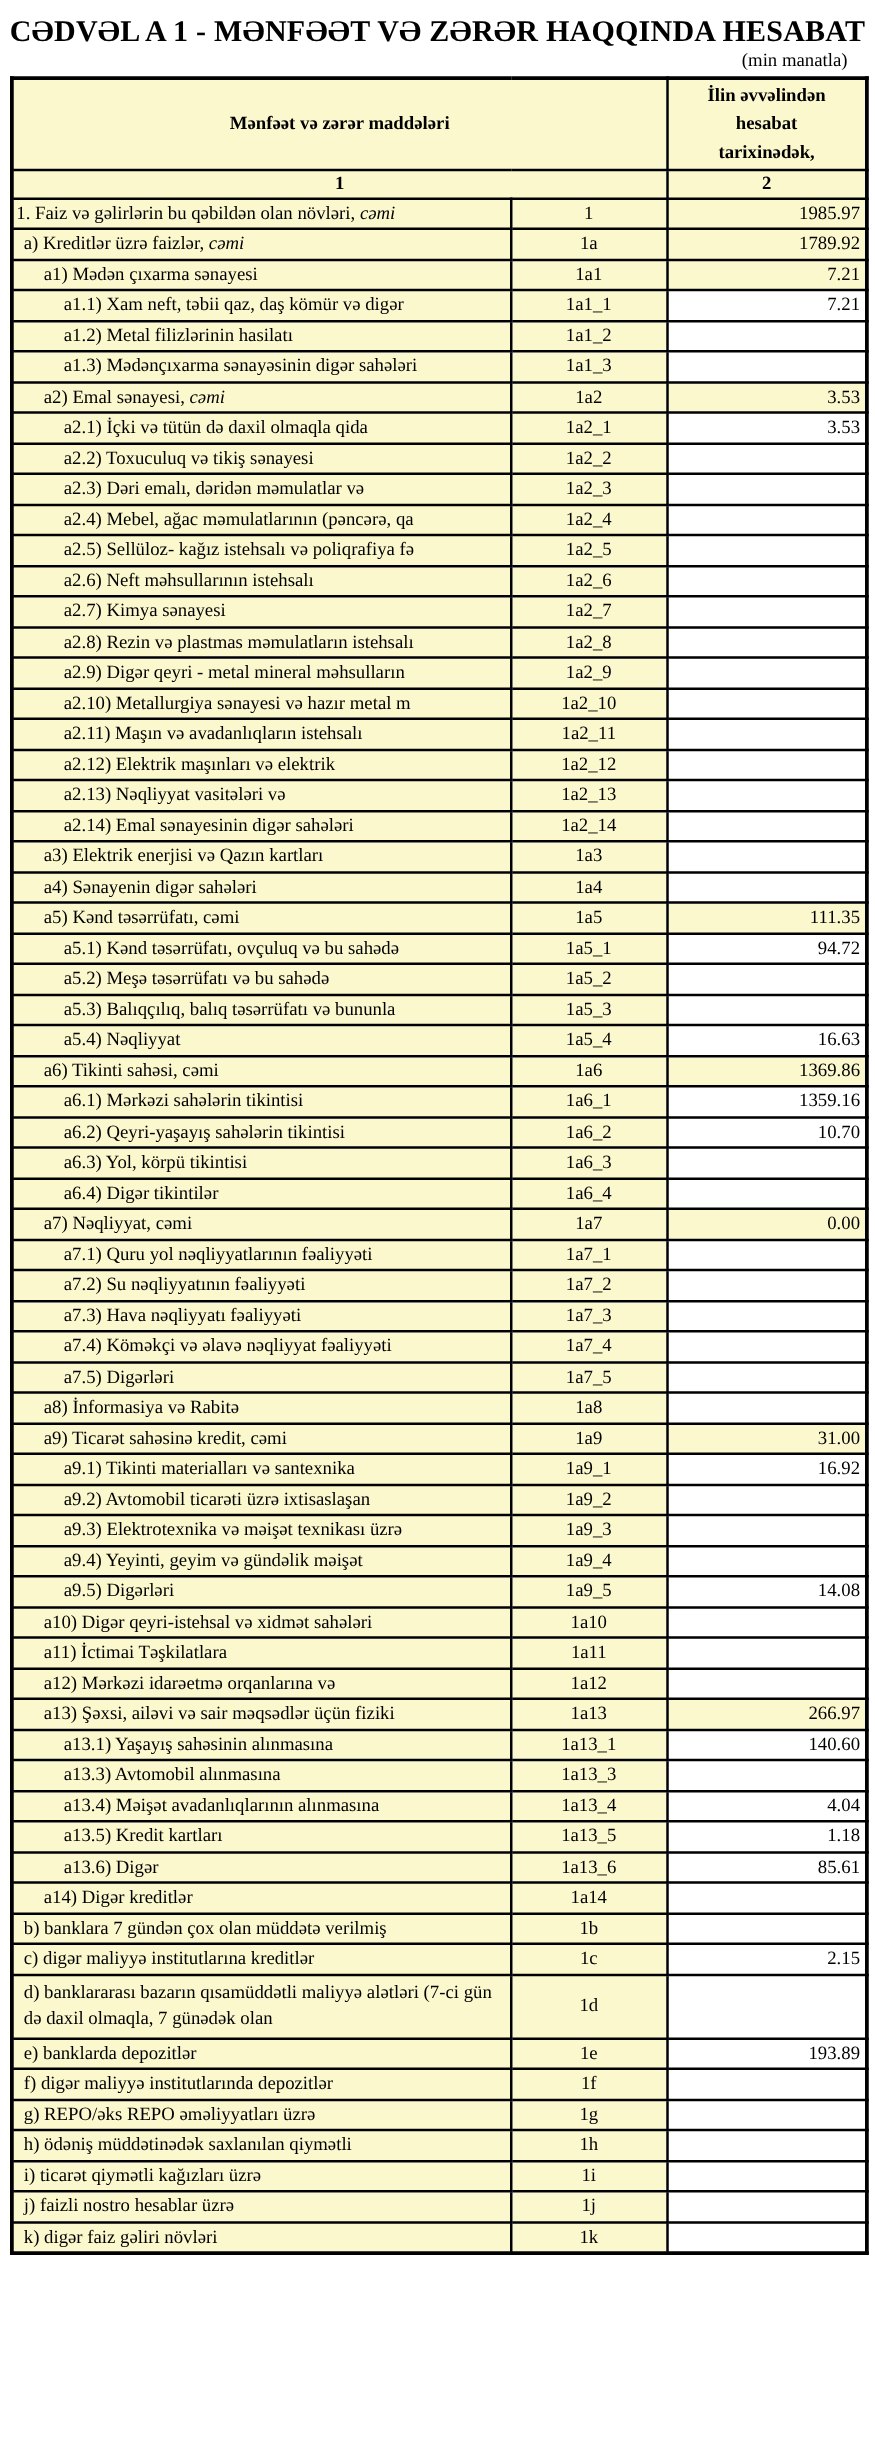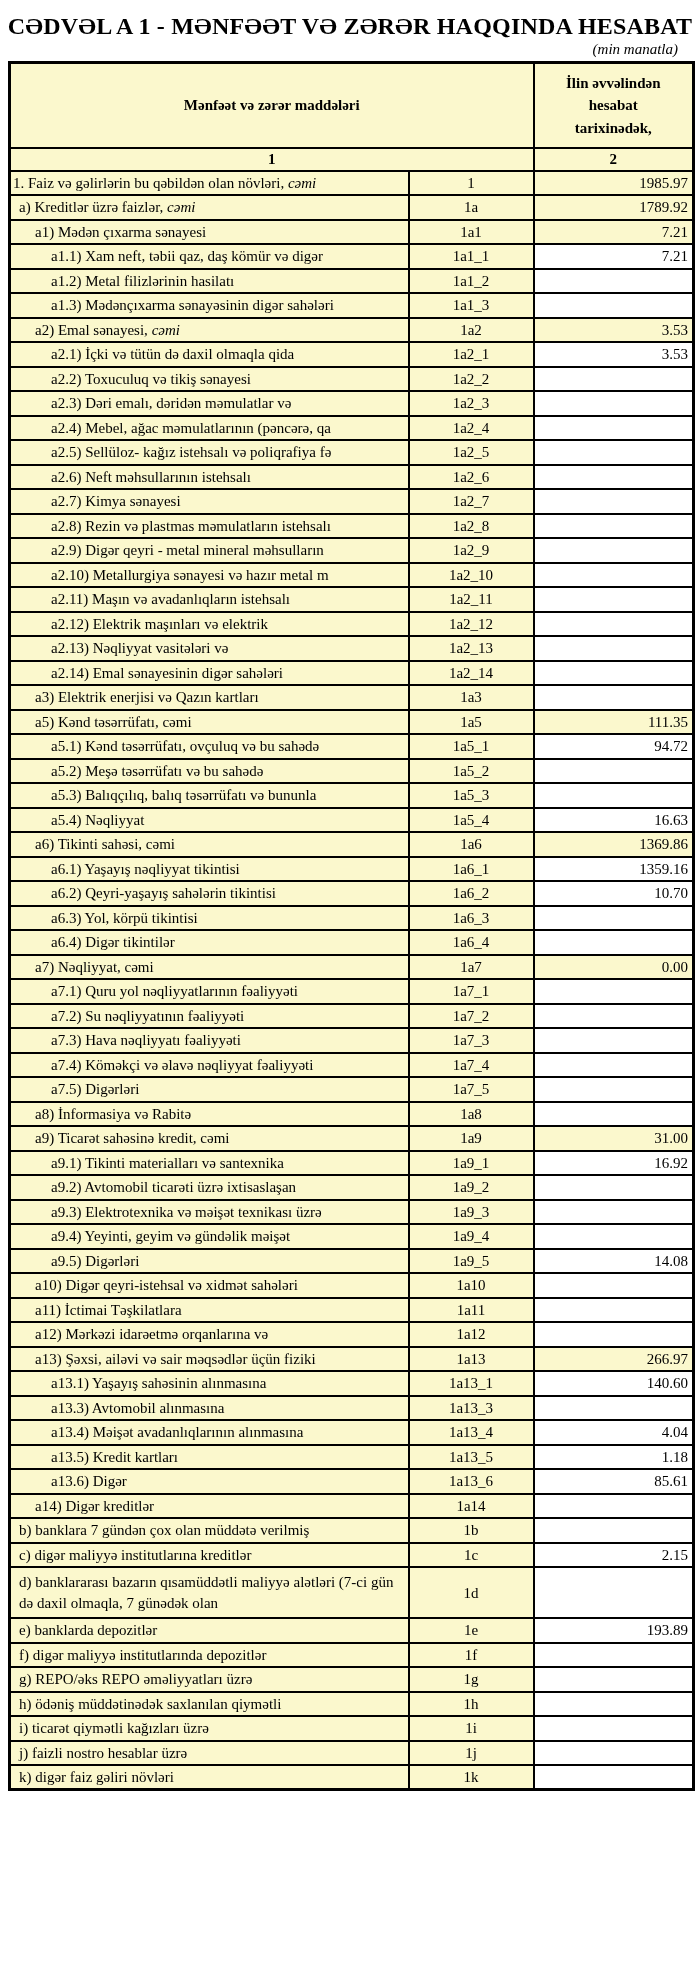--- a/index.html
+++ b/index.html
@@ -17,21 +17,20 @@
   .title{
     margin:13px 0 1px 0;
     text-align:center;
     font-size:24px;
     font-weight:bold;
     letter-spacing:.2px;
     white-space:nowrap;
   }
   .unit-note{
     text-align:right;
-    font-style:italic;
     font-size:15px;
     margin:1px 22px 3px 0;
   }
   table.report{
     border-collapse:collapse;
     table-layout:fixed;
     width:684px;
     margin-left:8px;
     border:3px solid var(--border);
   }
@@ -43,21 +42,21 @@
     padding:0;
     overflow:hidden;
     font-size:15px;
     vertical-align:middle;
   }
   thead th{
     background:var(--cell);
     font-weight:bold;
     text-align:center;
   }
-  tr.h1 th{height:85px;}
+  tr.h1 th{height:73px;}
   tr.h1 .vhead-inner{max-width:126px;margin:0 auto;line-height:1.5;}
   tr.h2 th{height:23px;}
   tbody td{
     height:24.5px;
     background:var(--cell);
     line-height:1.2;
   }
   td.label{white-space:nowrap;text-align:left;}
   td.label.i0{padding-left:2px;}
   td.label.i1{padding-left:8px;}
@@ -203,20 +202,25 @@
     <td class="label i3"><span>a2.14) Emal sənayesinin digər sahələri</span></td>
     <td class="code">1a2_14</td>
     <td class="value"></td>
   </tr>
       <tr>
     <td class="label i2"><span>a3) Elektrik enerjisi və Qazın kartları</span></td>
     <td class="code">1a3</td>
     <td class="value"></td>
   </tr>
       <tr>
+    <td class="label i2"><span>a4) Sənayenin digər sahələri</span></td>
+    <td class="code">1a4</td>
+    <td class="value"></td>
+  </tr>
+      <tr>
     <td class="label i2"><span>a5) Kənd təsərrüfatı, cəmi</span></td>
     <td class="code">1a5</td>
     <td class="value hl">111.35</td>
   </tr>
       <tr>
     <td class="label i3"><span>a5.1) Kənd təsərrüfatı, ovçuluq və bu sahədə</span></td>
     <td class="code">1a5_1</td>
     <td class="value">94.72</td>
   </tr>
       <tr>
@@ -233,21 +237,21 @@
     <td class="label i3"><span>a5.4) Nəqliyyat</span></td>
     <td class="code">1a5_4</td>
     <td class="value">16.63</td>
   </tr>
       <tr>
     <td class="label i2"><span>a6) Tikinti sahəsi, cəmi</span></td>
     <td class="code">1a6</td>
     <td class="value hl">1369.86</td>
   </tr>
       <tr>
-    <td class="label i3"><span>a6.1) Yaşayış nəqliyyat tikintisi</span></td>
+    <td class="label i3"><span>a6.1) Mərkəzi sahələrin tikintisi</span></td>
     <td class="code">1a6_1</td>
     <td class="value">1359.16</td>
   </tr>
       <tr>
     <td class="label i3"><span>a6.2) Qeyri-yaşayış sahələrin tikintisi</span></td>
     <td class="code">1a6_2</td>
     <td class="value">10.70</td>
   </tr>
       <tr>
     <td class="label i3"><span>a6.3) Yol, körpü tikintisi</span></td>

